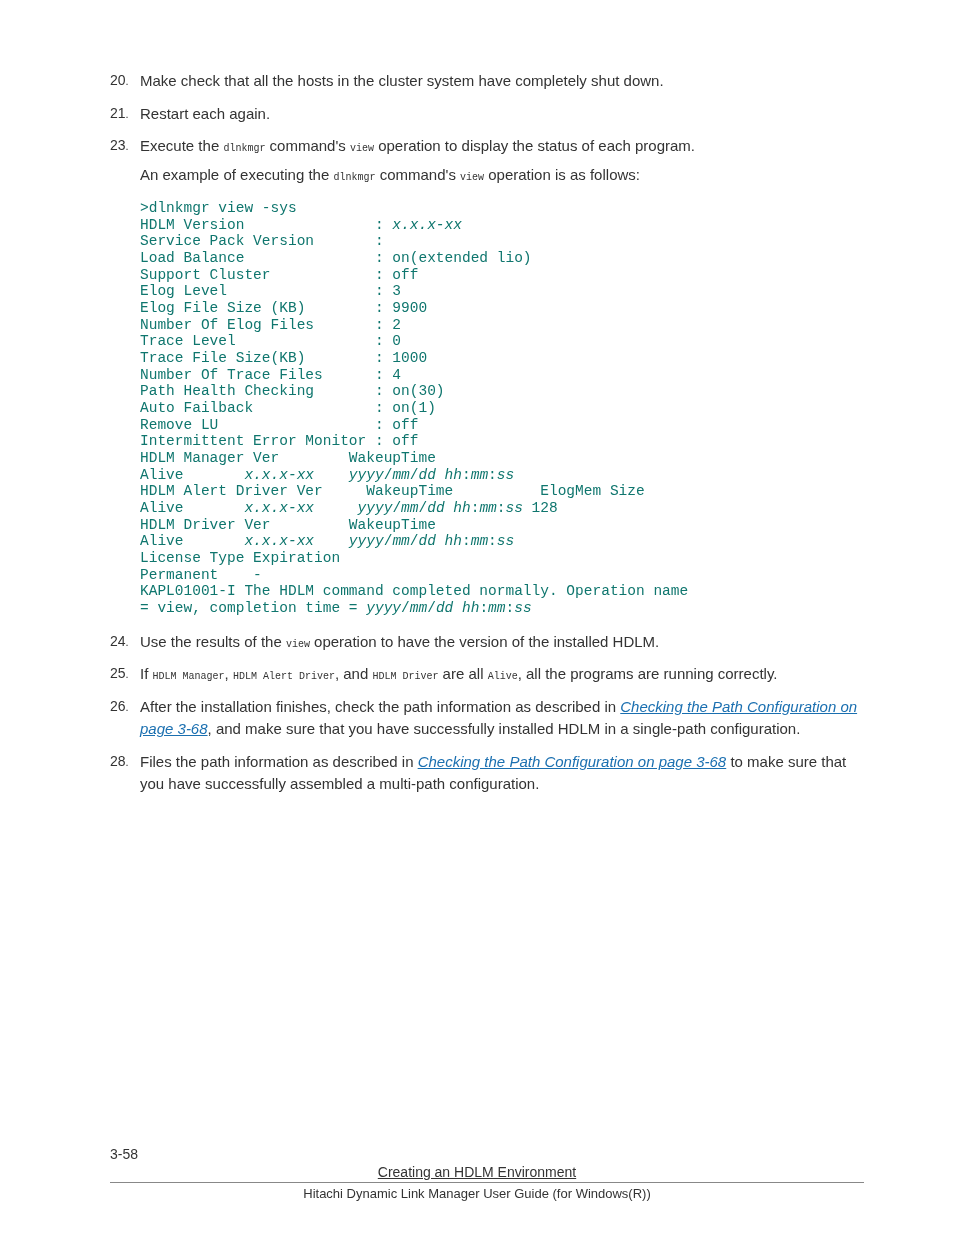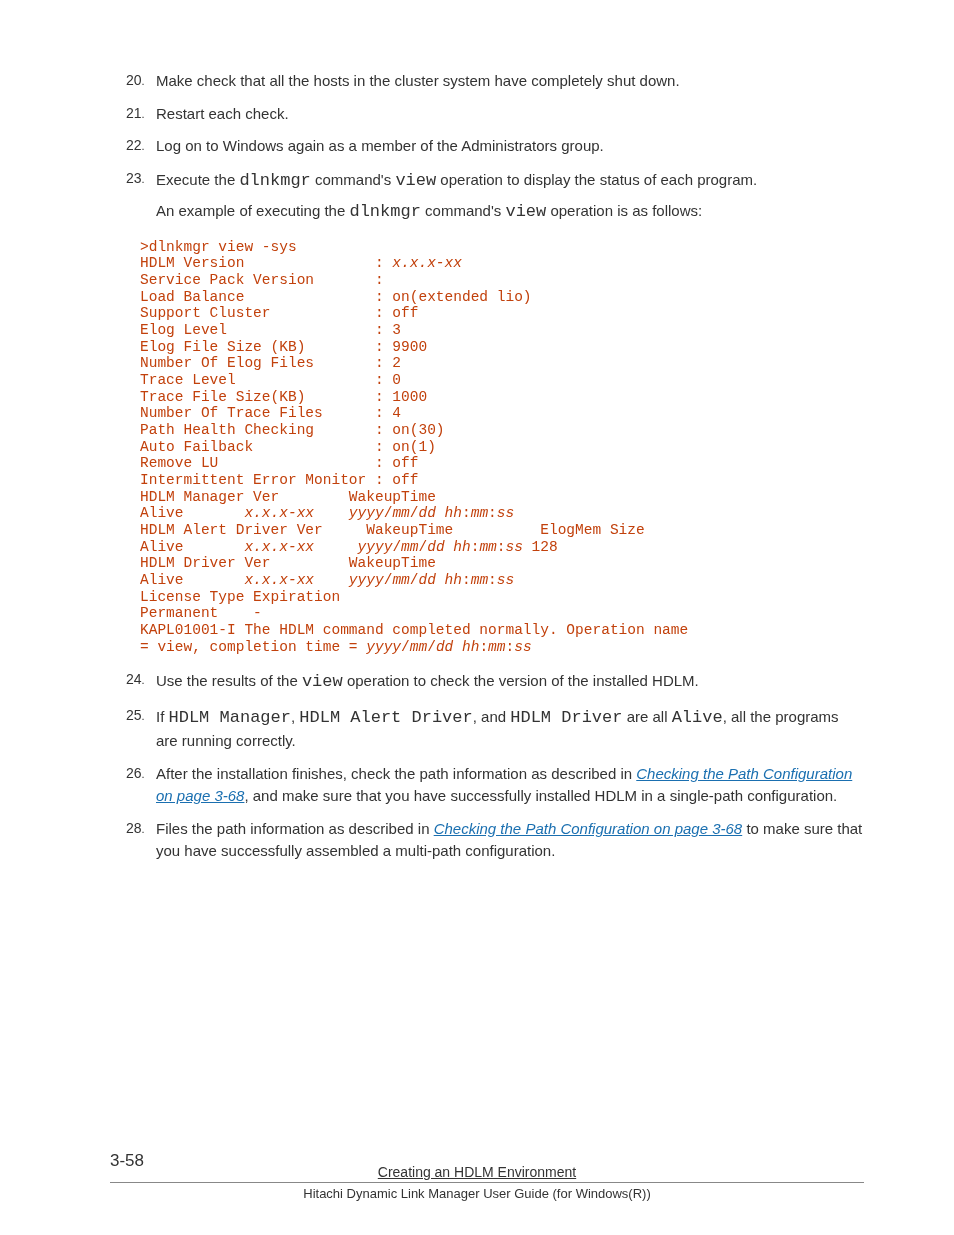--- a/index.html
+++ b/index.html
@@ -16,63 +16,62 @@
     ol.steps {
       list-style: none;
       margin: 0;
       padding: 0;
     }
     ol.steps > li {
       position: relative;
       padding-left: 30px;
       margin-bottom: 10px;
       line-height: 1.5;
-      margin-left: 16px;
     }
     ol.steps > li .marker {
       position: absolute;
       left: 0;
       top: 0;
       font-size: 14px;
     }
     .marker-dot {
       font-size: 11px;
     }
     code, .mono {
       font-family: "Courier New", monospace;
-      font-size: 17px;
+      font-size: 10px;
     }
     .ital { font-style: italic; }
     .para { margin-top: 6px; }
     pre.codeblock {
       font-family: "Courier New", monospace;
       font-size: 14.5px;
       line-height: 1.15;
       white-space: pre;
       margin: 14px 0 14px 30px;
-      color: #c2410c;
+      color: #0f766e;
     }
     a.link {
       color: #1a6fb0;
       text-decoration: underline;
       font-style: italic;
     }
     .footer {
       position: absolute;
       bottom: 34px;
       left: 0;
       right: 0;
       text-align: center;
       font-size: 14px;
     }
     .footer .pagenum {
       position: absolute;
       left: 110px;
-      bottom: 30px;
-      font-size: 17px;
+      bottom: 39px;
+      font-size: 14px;
     }
     .footer .chap {
       margin-bottom: 2px;
       text-decoration: underline;
     }
     .footer .sub {
       font-size: 13px;
       padding-top: 3px;
       text-align: center;
     }
@@ -87,27 +86,23 @@
 
 <ol class="steps">
 
   <li>
     <span class="marker"><span>20</span><span class="marker-dot">.</span></span>
     <span>Make check that all the hosts in the cluster system have completely shut down.</span>
   </li>
 
   <li>
     <span class="marker"><span>21</span><span class="marker-dot">.</span></span>
-    <span>Restart each check.</span>
+    <span>Restart each again.</span>
   </li>
 
-  <li>
-    <span class="marker"><span>22</span><span class="marker-dot">.</span></span>
-    <span>Log on to Windows again as a member of the Administrators group.</span>
-  </li>
 
   <li>
     <span class="marker"><span>23</span><span class="marker-dot">.</span></span>
     <span><span>Execute the </span><span class="mono">dlnkmgr</span><span> command's </span><span class="mono">view</span><span> operation to display the status of each program.</span></span>
     <div class="para"><span>An example of executing the </span><span class="mono">dlnkmgr</span><span> command's </span><span class="mono">view</span><span> operation is as follows:</span></div>
   </li>
 </ol>
 
 <pre class="codeblock"><span>&gt;dlnkmgr view -sys</span>
 <span>HDLM Version               : </span><span class="ital">x.x.x-xx</span>
@@ -132,21 +127,21 @@
 <span>Alive       </span><span class="ital">x.x.x-xx</span><span>    </span><span class="ital">yyyy</span><span>/</span><span class="ital">mm</span><span>/</span><span class="ital">dd hh</span><span>:</span><span class="ital">mm</span><span>:</span><span class="ital">ss</span>
 <span>License Type Expiration</span>
 <span>Permanent    -</span>
 <span>KAPL01001-I The HDLM command completed normally. Operation name </span>
 <span>= view, completion time = </span><span class="ital">yyyy</span><span>/</span><span class="ital">mm</span><span>/</span><span class="ital">dd hh</span><span>:</span><span class="ital">mm</span><span>:</span><span class="ital">ss</span></pre>
 
 <ol class="steps">
 
   <li>
     <span class="marker"><span>24</span><span class="marker-dot">.</span></span>
-    <span><span>Use the results of the </span><span class="mono">view</span><span> operation to check the version of the installed HDLM.</span></span>
+    <span><span>Use the results of the </span><span class="mono">view</span><span> operation to have the version of the installed HDLM.</span></span>
   </li>
 
   <li>
     <span class="marker"><span>25</span><span class="marker-dot">.</span></span>
     <div class="para"><span>If </span><span class="mono">HDLM Manager</span><span>, </span><span class="mono">HDLM Alert Driver</span><span>, and </span><span class="mono">HDLM Driver</span><span> are all </span><span class="mono">Alive</span><span>, all the programs are running correctly.</span></div>
   </li>
 
   <li>
     <span class="marker"><span>26</span><span class="marker-dot">.</span></span>
     <span><span>After the installation finishes, check the path information as described in </span><a href="#" class="link">Checking the Path Configuration on page 3-68</a><span>, and make sure that you have successfully installed HDLM in a single-path configuration.</span></span>

